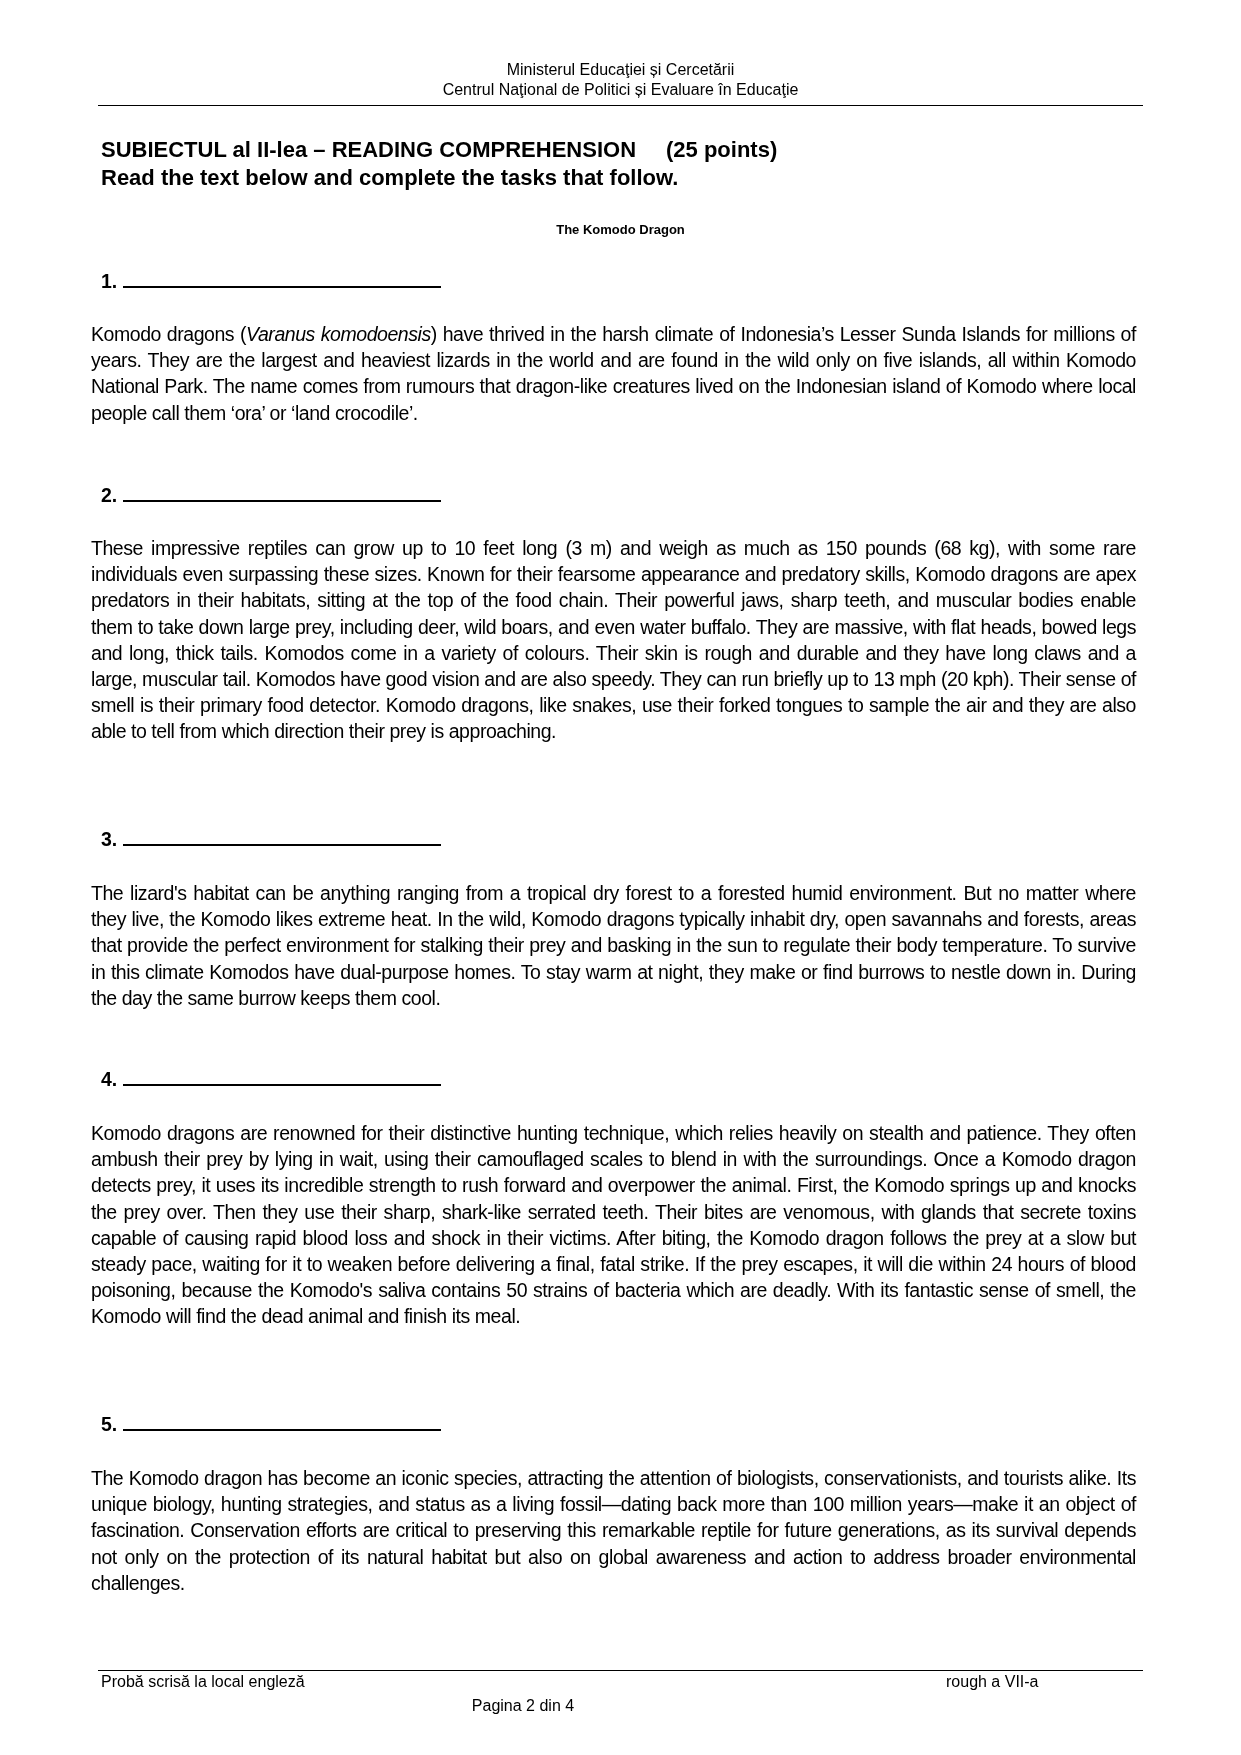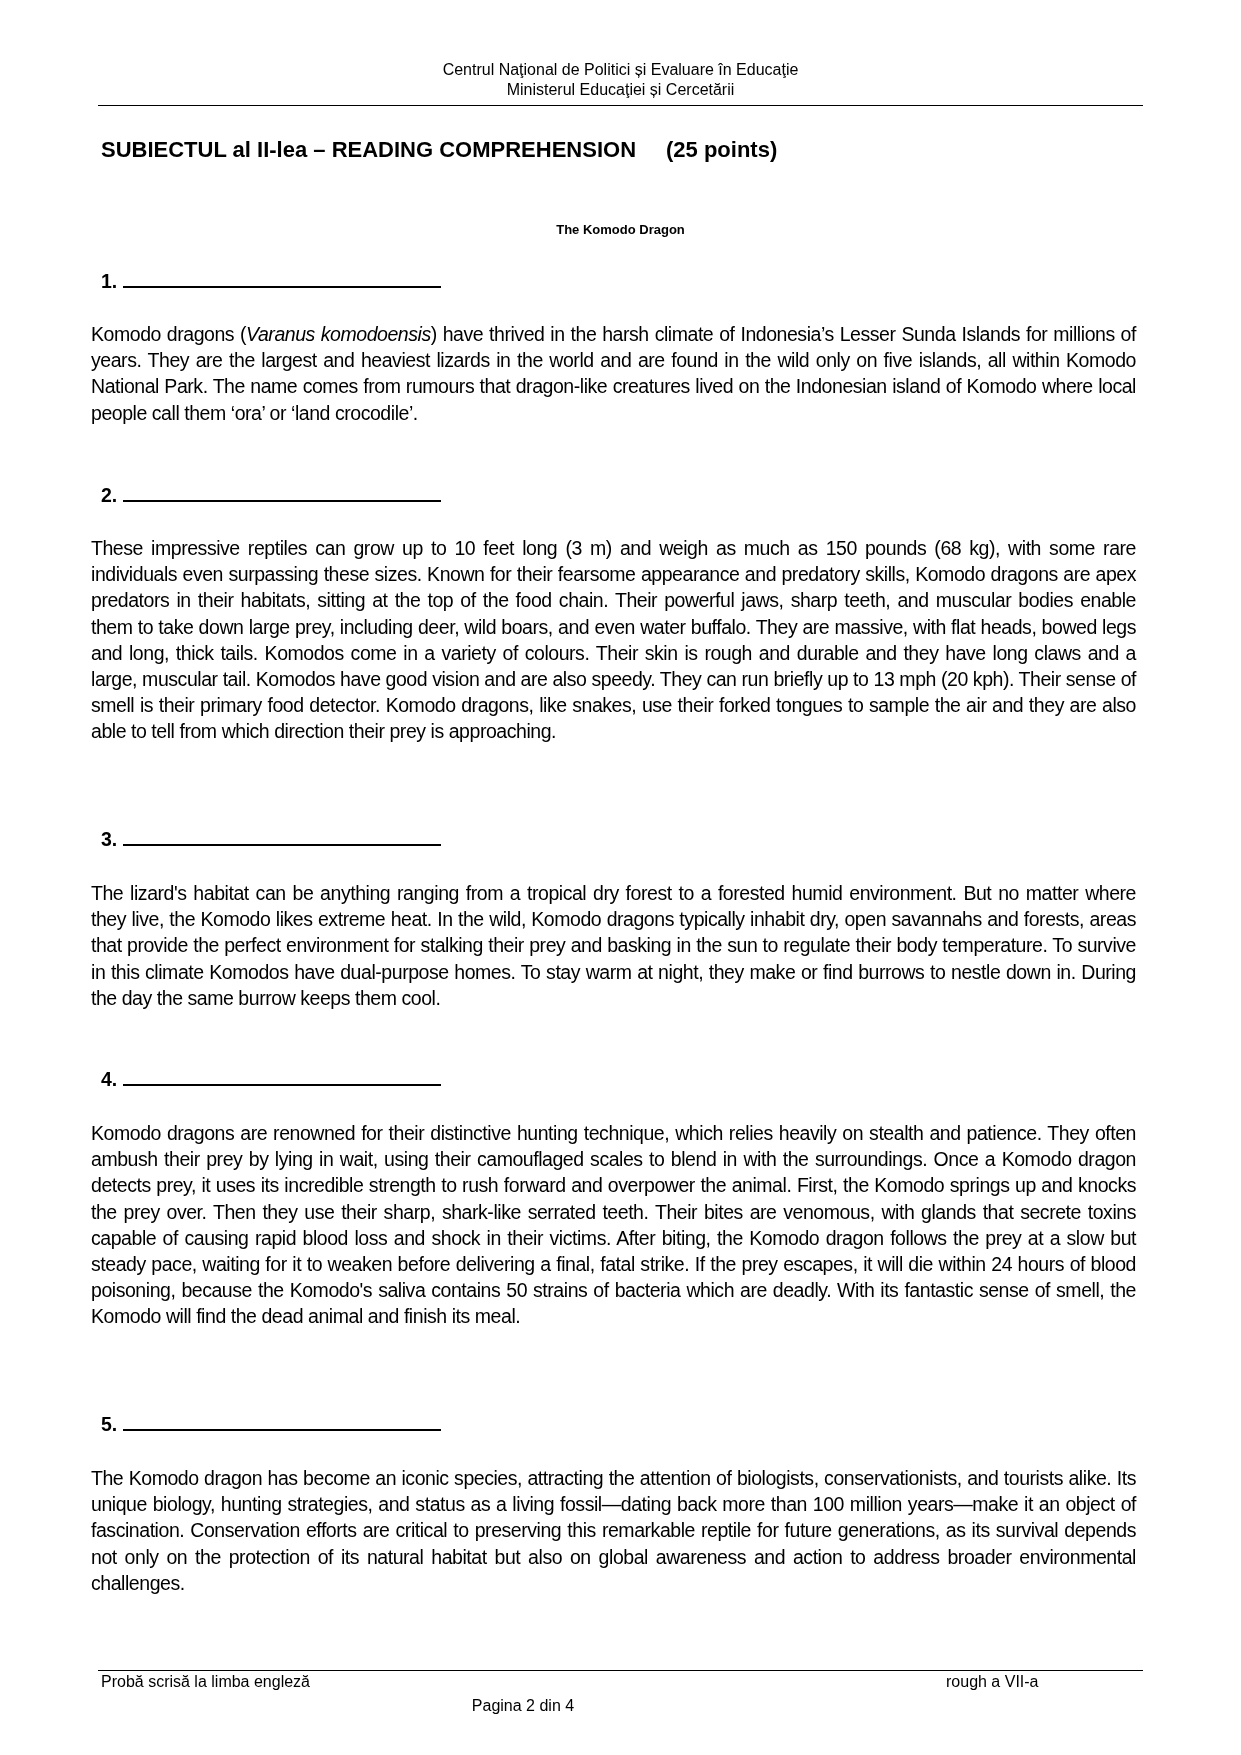--- a/index.html
+++ b/index.html
@@ -22,27 +22,28 @@
   .footer-rule { position:absolute; left:98px; top:1670px; width:1045px; height:0;
                  border-top:1.5px solid #000; }
   .footer-left { position:absolute; left:101px; top:1673px; font-size:16px; }
   .footer-right { position:absolute; left:946px; top:1673px; font-size:16px; }
   .footer-center { position:absolute; left:0; width:1046px; top:1697px; text-align:center; font-size:16px; }
 </style>
 </head>
 <body>
 
 <div class="header">
+  <div>Ministerul Educaţiei și Cercetării</div>
   <div>Centrul Naţional de Politici și Evaluare în Educaţie</div>
-  <div>Ministerul Educaţiei și Cercetării</div>
 </div>
 <div class="header-rule"></div>
 
 <div class="subject">
   <div><span>SUBIECTUL al II-lea – READING COMPREHENSION</span><span class="pts">(25 points)</span></div>
+  <div>Read the text below and complete the tasks that follow.</div>
 </div>
 
 <div class="title">The Komodo Dragon</div>
 
 <div class="blank" style="top:268px;">
   <span>1.</span><span class="line"></span>
 </div>
 <div class="para" style="top:321px;">
   <p><span>Komodo dragons (</span><i>Varanus komodoensis</i><span>) have thrived in the harsh climate of Indonesia’s Lesser Sunda Islands for millions of years. They are the largest and heaviest lizards in the world and are found in the wild only on five islands, all within Komodo National Park. The name comes from rumours that dragon-like creatures lived on the Indonesian island of Komodo where local people call them ‘ora’ or ‘land crocodile’.</span></p>
 </div>
@@ -69,15 +70,15 @@
 </div>
 
 <div class="blank" style="top:1411px;">
   <span>5.</span><span class="line"></span>
 </div>
 <div class="para" style="top:1465px;">
   <p>The Komodo dragon has become an iconic species, attracting the attention of biologists, conservationists, and tourists alike. Its unique biology, hunting strategies, and status as a living fossil—dating back more than 100 million years—make it an object of fascination. Conservation efforts are critical to preserving this remarkable reptile for future generations, as its survival depends not only on the protection of its natural habitat but also on global awareness and action to address broader environmental challenges.</p>
 </div>
 
 <div class="footer-rule"></div>
-<div class="footer-left">Probă scrisă la limba engleză</div>
+<div class="footer-left">Probă scrisă la local engleză</div>
 <div class="footer-right">rough a VII-a</div>
 <div class="footer-center">Pagina 2 din 4</div>
 
 </body></html>

